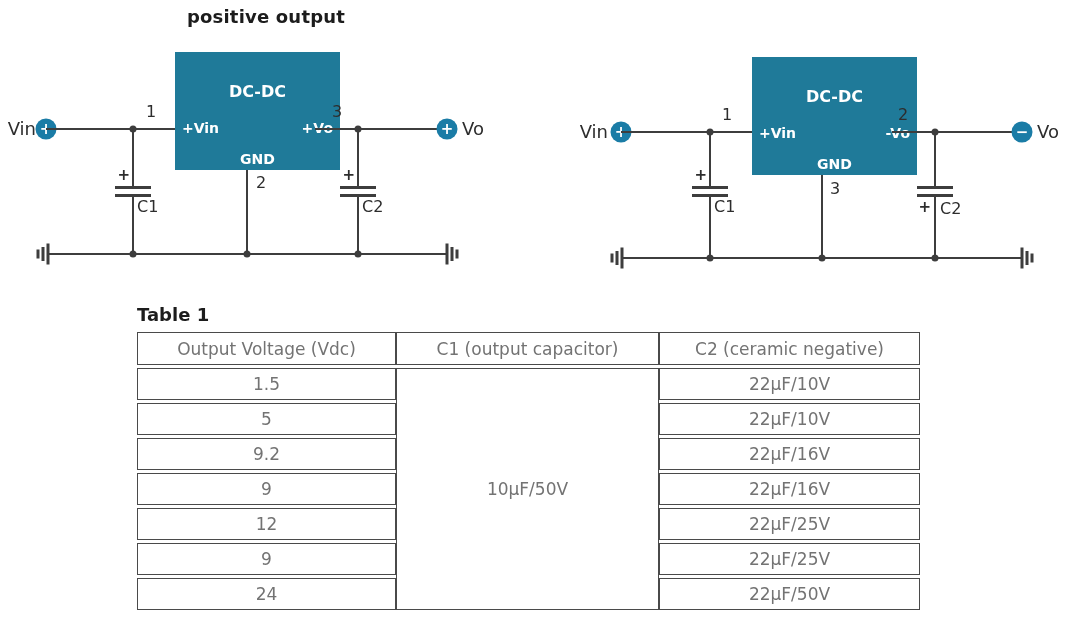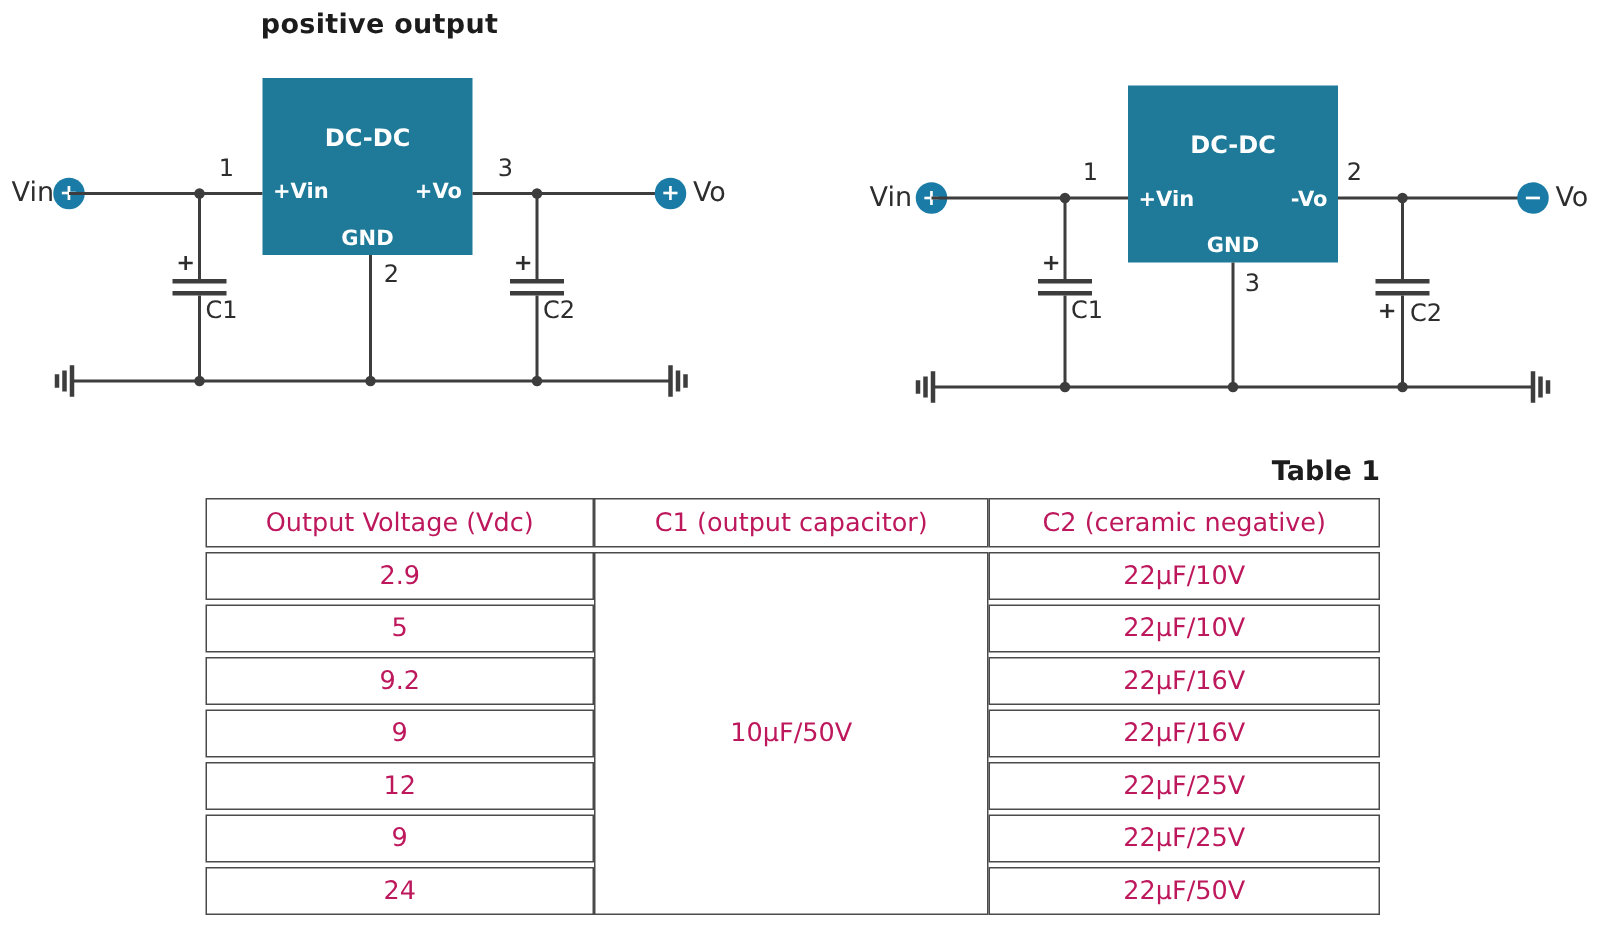--- a/index.html
+++ b/index.html
@@ -9,59 +9,59 @@
   }
   .circuit-title{
     position:absolute;width:246px;text-align:center;
     font-size:18px;font-weight:bold;color:#1c1c1c;letter-spacing:.2px;
   }
   .wire{position:absolute;background:var(--wire,#3d3d3d);}
   .dot{position:absolute;width:7px;height:7px;border-radius:50%;
        background:var(--wire,#3d3d3d);transform:translate(-50%,-50%);}
   .plate{position:absolute;width:36px;height:3px;background:var(--wire,#3d3d3d);}
   .gbar{position:absolute;width:3px;background:var(--wire,#3d3d3d);transform:translate(-50%,-50%);}
-  .block{position:absolute;width:140px;height:118px;background:var(--block-teal,#1f7a99);color:#fff;}
+  .block{position:absolute;width:140px;height:118px;background:var(--block-teal,#1f7a99);color:#fff;padding-left:25px;}
   .block .bname{position:absolute;left:0;width:100%;text-align:center;top:30px;
                 font-size:16px;font-weight:bold;}
   .block .bpin{position:absolute;font-size:14px;font-weight:bold;top:68px;}
   .block .bpin.left{left:7px;}
   .block .bpin.right{right:7px;}
   .block .bgnd{position:absolute;left:0;width:100%;text-align:center;top:99px;
                font-size:14px;font-weight:bold;}
   .term{position:absolute;width:21px;height:21px;border-radius:50%;
         background:var(--terminal-teal,#1a7ca6);color:#fff;
         display:flex;align-items:center;justify-content:center;
         font-size:15px;font-weight:bold;line-height:1;
         transform:translate(-50%,-50%);}
   .iolbl{position:absolute;font-size:18px;color:#2d2d2d;}
   .iolbl.r{text-align:right;width:40px;}
   .pinnum{position:absolute;width:16px;text-align:center;font-size:16px;color:#2d2d2d;}
   .caplbl{position:absolute;font-size:16px;color:#2d2d2d;}
   .cappol{position:absolute;width:18px;text-align:right;font-size:15px;font-weight:bold;color:#2d2d2d;}
-  .tbl-title{position:absolute;left:137px;top:304px;width:783px;text-align:right;
+  .tbl-title{position:absolute;left:137px;top:304px;width:783px;text-align:left;
              font-size:18px;font-weight:bold;color:#1c1c1c;}
   table.captable{
     position:absolute;left:137px;top:329px;width:783px;
     border-collapse:separate;border-spacing:0 3px;table-layout:fixed;
-    font-size:17px;color:#be185d;
+    font-size:17px;color:#737373;
   }
   table.captable th,table.captable td{
     border:1px solid #4a4a4a;text-align:center;vertical-align:middle;
     font-weight:normal;padding:0;
   }
   table.captable th{height:31px;}
   table.captable td{height:30px;}
   col.c-volt{width:259px;} col.c-c1{width:263px;} col.c-c2{width:261px;}
 </style>
 </head>
 <body>
 
 <div class="canvas">
 
-  <div class="circuit-title" style="left:130px;top:6px;">positive output</div>
+  <div class="circuit-title" style="left:143px;top:6px;">positive output</div>
 
   <span class="iolbl r" style="left:-4px;top:118px;">Vin</span>
   <div class="term" style="left:46px;top:129px;">
     <span>+</span>
   </div>
 
   <div class="wire" style="left:46px;top:128px;width:129px;height:2px;"></div>
   <div class="dot" style="left:133px;top:129px;"></div>
   <div class="pinnum" style="left:143px;top:102px;">1</div>
 
@@ -173,21 +173,21 @@
       </colgroup>
     <thead>
       <tr>
         <th>Output Voltage (Vdc)</th>
         <th>C1 (output capacitor)</th>
         <th>C2 (ceramic negative)</th>
       </tr>
     </thead>
     <tbody>
       <tr>
-        <td>2.9</td>
+        <td>1.5</td>
         <td rowspan="7">10µF/50V</td>
         <td>22µF/10V</td>
       </tr>
       <tr>
         <td>5</td>
         <td>22µF/10V</td>
       </tr>
       <tr>
         <td>9.2</td>
         <td>22µF/16V</td>

